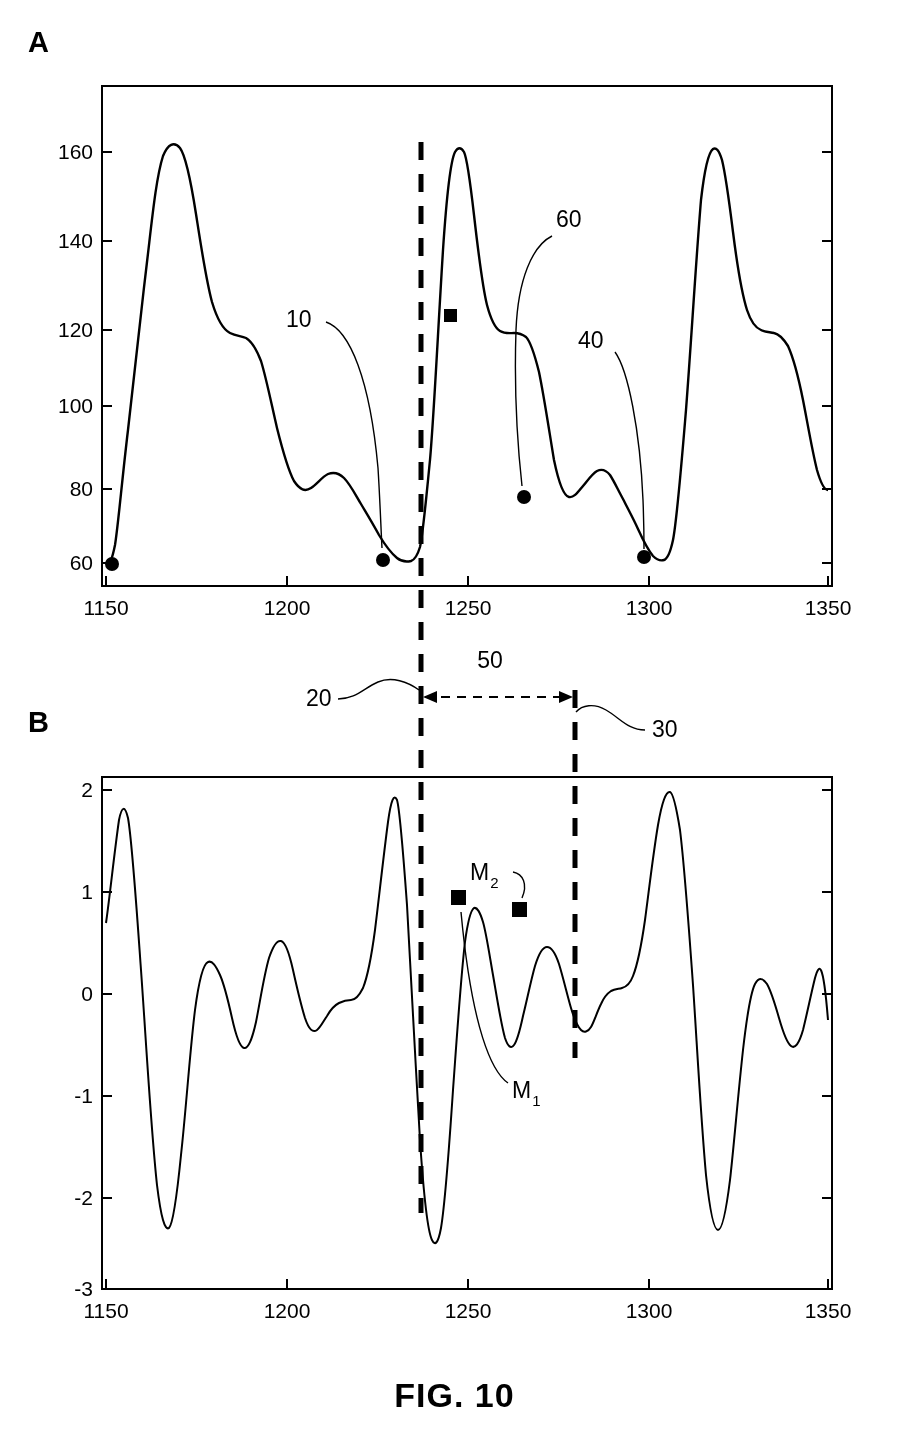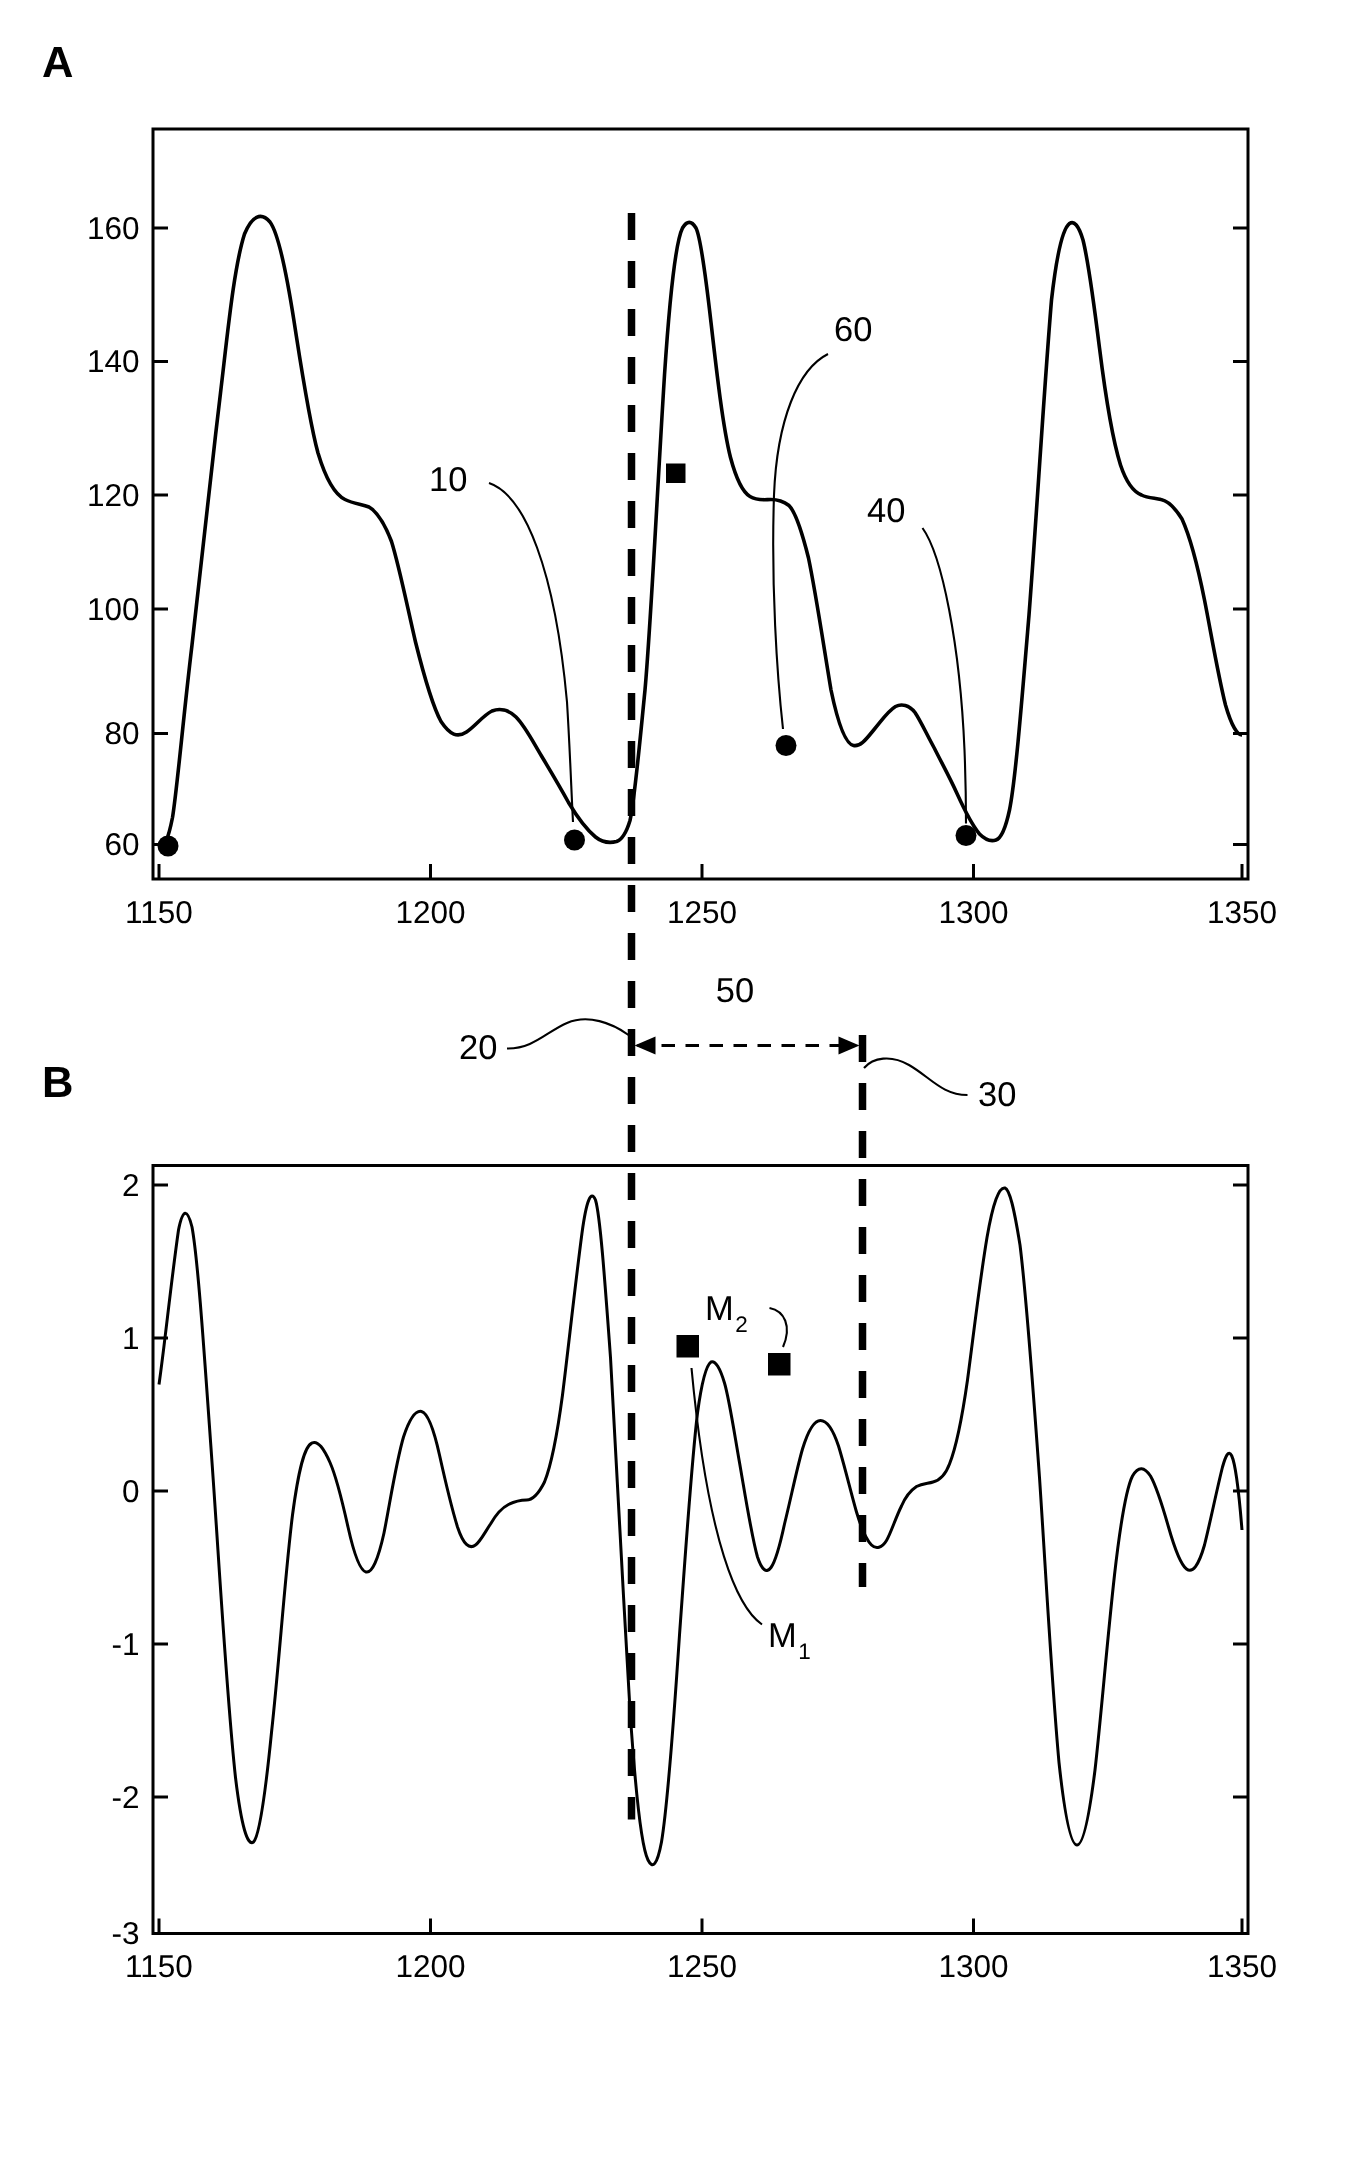--- a/index.html
+++ b/index.html
@@ -218,13 +218,14 @@
       <rect x="512" y="902" width="15" height="15" fill="#000"></rect>
 
       <text class="m-label" x="470" y="880"><tspan>M</tspan><tspan class="m-sub" dx="1" dy="8">2</tspan></text>
       <path fill="none" stroke="#000" stroke-width="1.4" d="M513,872 C523,874 528,884 522,898"></path>
 
       <text class="m-label" x="512" y="1098"><tspan>M</tspan><tspan class="m-sub" dx="1" dy="8">1</tspan></text>
       <path fill="none" stroke="#000" stroke-width="1.4" d="M508,1083 C492,1072 472,1030 461,912"></path>
     </g>
   </svg>
 
+  <div class="fig-caption">FIG. 10</div>
 </div>
 
 </body></html>

